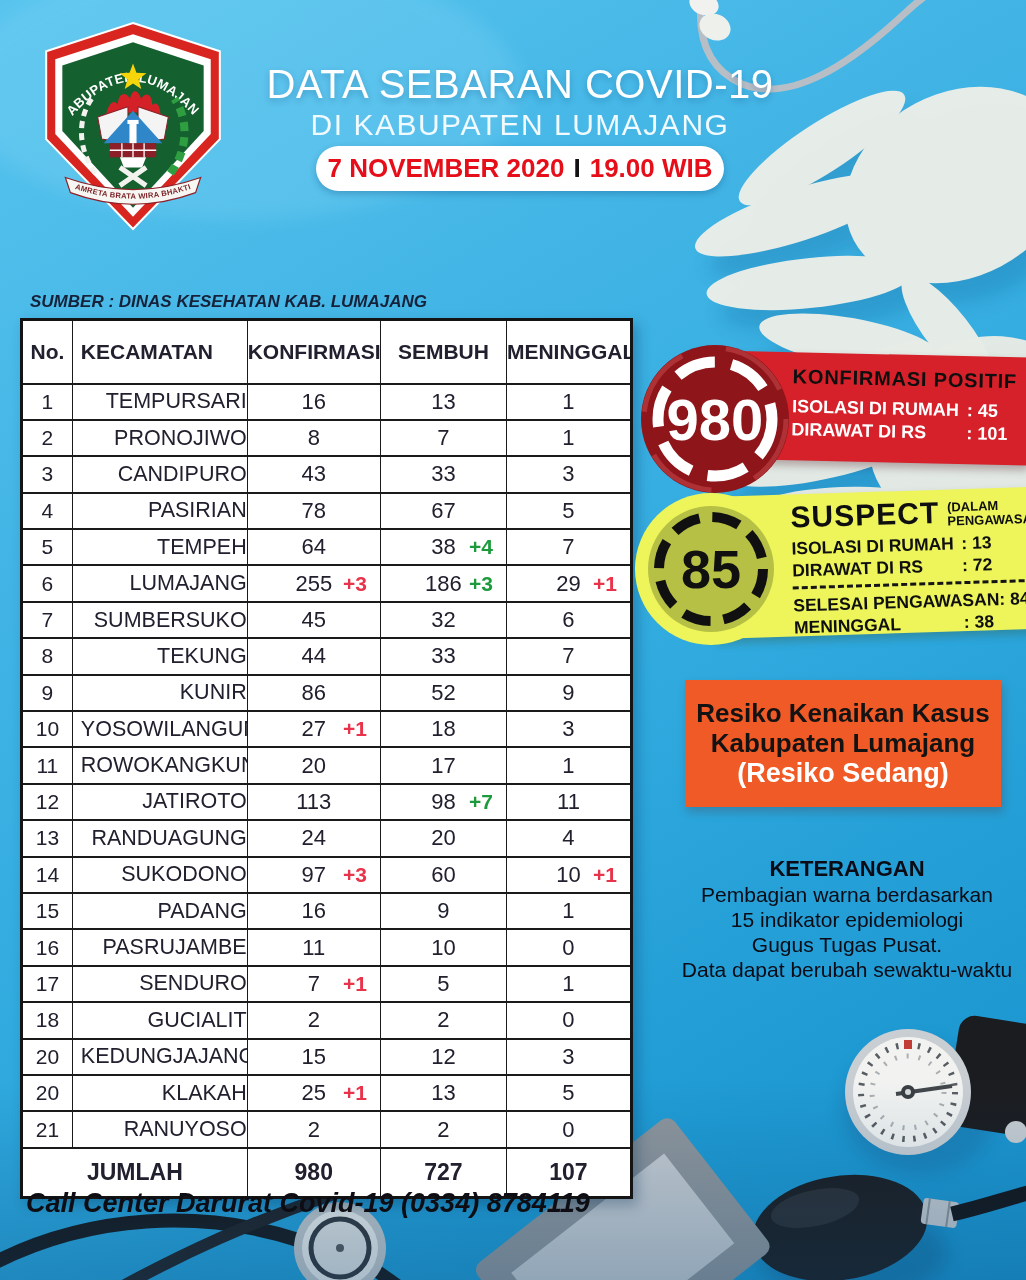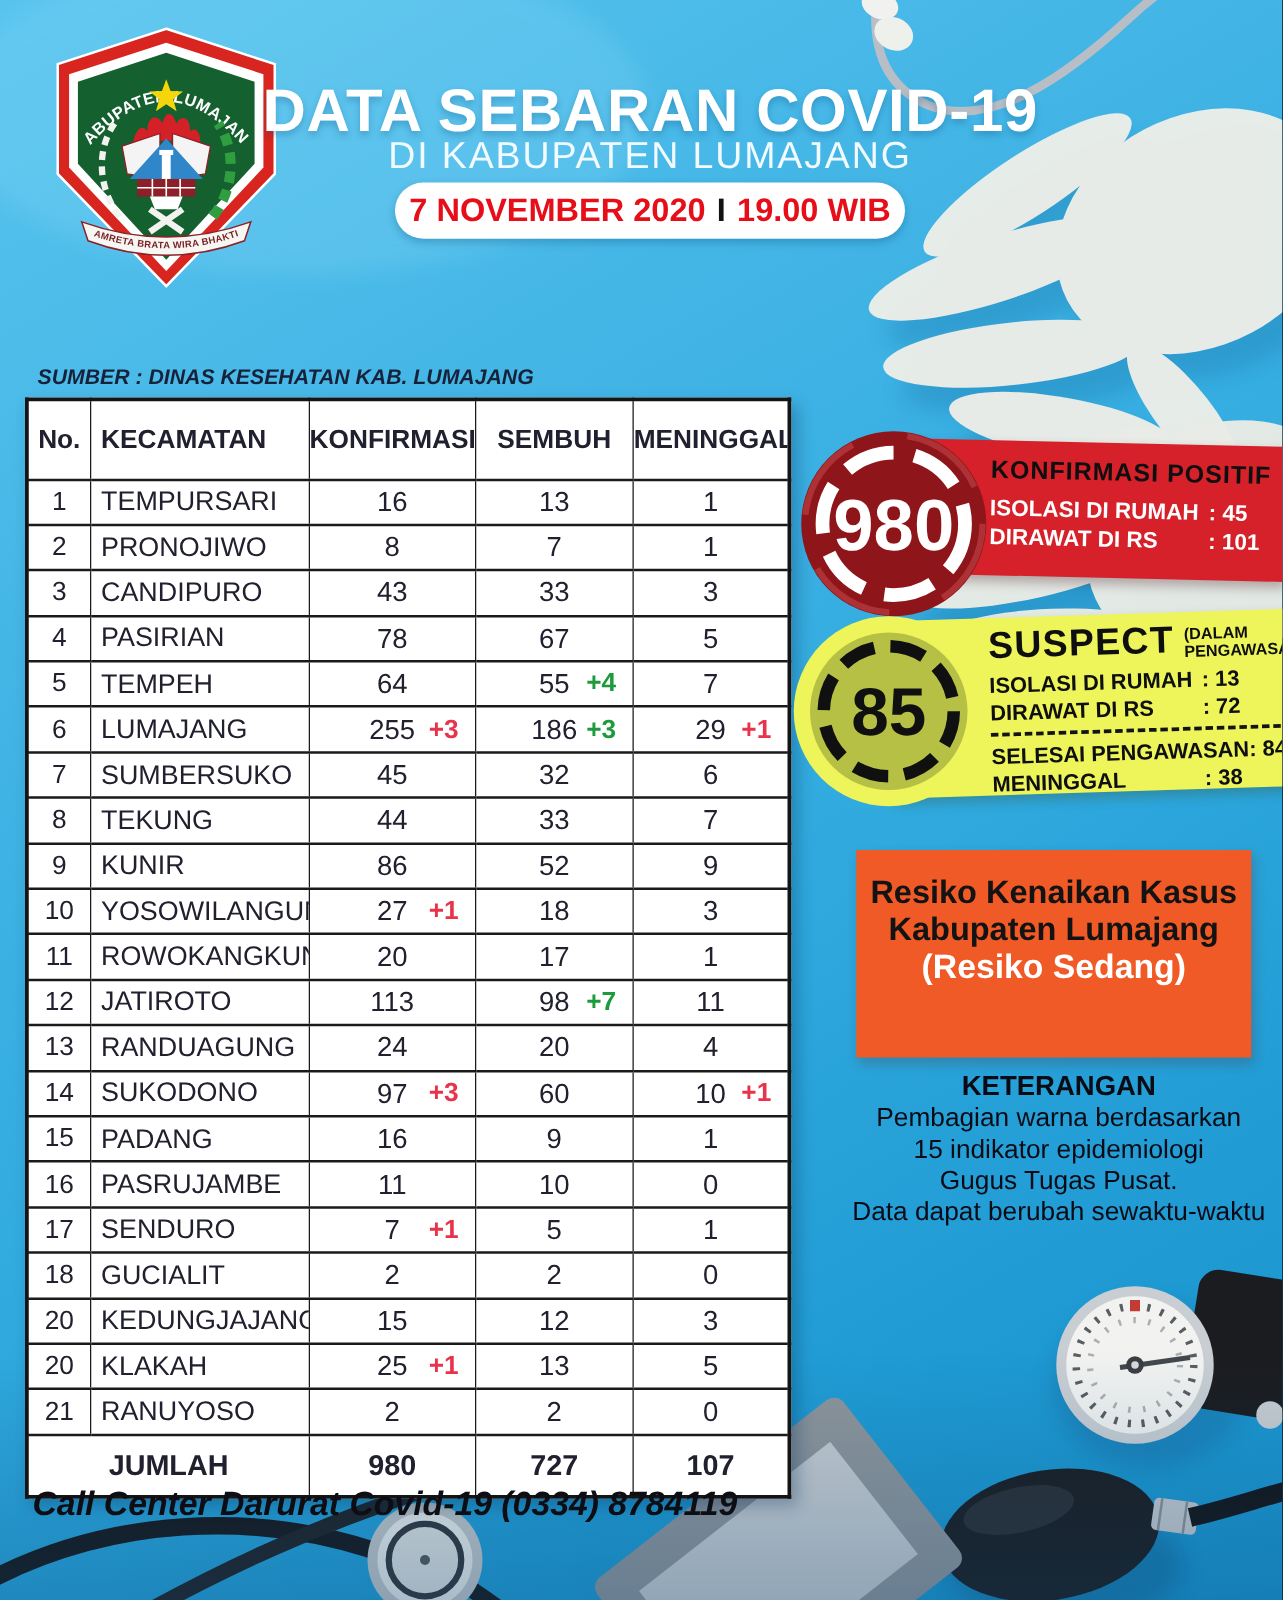--- a/index.html
+++ b/index.html
@@ -3,21 +3,21 @@
 <meta charset="utf-8">
 <style>
   html,body{margin:0;padding:0;background:#0d1620;}
   .stage{position:relative;width:1026px;height:1280px;overflow:hidden;
     font-family:"Liberation Sans",sans-serif;
     background:linear-gradient(150deg,#58c4ee 0%,#41b4e5 32%,#2fa9de 58%,#1f9ad3 82%,#1a93cd 100%);}
   .bg-svg{position:absolute;left:0;top:0;width:1026px;height:1280px;}
   .logo-svg{position:absolute;left:36px;top:20px;width:194px;height:212px;}
 
   .main-title{position:absolute;left:210px;top:62px;width:620px;text-align:center;
-    font-size:48px;font-weight:700;color:#ffffff;letter-spacing:.5px;
+    font-size:40px;font-weight:400;color:#ffffff;letter-spacing:.5px;
     text-shadow:0 3px 6px rgba(0,70,120,.28);white-space:nowrap;}
   .sub-title{position:absolute;left:210px;top:108px;width:620px;text-align:center;
     font-size:30px;font-weight:400;color:#f0faff;letter-spacing:1.5px;white-space:nowrap;}
   .date-pill{position:absolute;left:316px;top:146px;width:408px;height:45px;background:#ffffff;
     border-radius:23px;display:flex;align-items:center;justify-content:center;gap:9px;
     font-weight:800;font-size:26px;color:#e60e19;box-shadow:0 3px 7px rgba(0,60,110,.28);white-space:nowrap;}
   .date-pill .sep{color:#121212;font-weight:900;}
 
   .source-line{position:absolute;left:30px;top:292px;font-style:italic;font-weight:700;
     font-size:17px;color:#16223a;white-space:nowrap;}
@@ -27,21 +27,21 @@
   .data-table th,.data-table td{border-top:2.5px solid #1a1a1a;border-bottom:2.5px solid #1a1a1a;
     border-left:1.5px solid #1a1a1a;border-right:1.5px solid #1a1a1a;
     color:#20202e;padding:0;overflow:hidden;white-space:nowrap;}
   .data-table{border:3px solid #141414;}
   .data-table thead tr{height:64px;}
   .data-table tbody tr{height:36.4px;}
   .data-table tfoot tr{height:50px;}
   .data-table th{font-size:21px;font-weight:700;text-align:center;}
   .data-table th.kec{text-align:left;padding-left:8px;margin-left:24px;}
   .data-table td{font-size:22px;text-align:center;}
-  .data-table td.kec{text-align:left;padding-left:8px;font-size:21.5px;}
+  .data-table td.kec{text-align:right;padding-left:8px;font-size:21.5px;}
   .data-table td.cno{font-size:21px;}
   .data-table td.num{position:relative;}
   .delta{position:absolute;right:13px;top:50%;transform:translateY(-50%);
     font-weight:700;font-size:21px;}
   .delta.neg{color:#e8334a;}
   .delta.pos{color:#1d9b3c;}
   .data-table tfoot td{font-weight:700;font-size:23px;}
 
   .circle-badge{position:absolute;}
   .circle-badge.c980{left:638px;top:342px;width:154px;height:154px;}
@@ -61,21 +61,21 @@
     transform:rotate(-1.8deg);box-shadow:2px 5px 9px rgba(60,60,0,.25);
     padding:9px 8px 0 80px;box-sizing:border-box;}
   .sus-head{display:flex;align-items:flex-start;gap:8px;margin-bottom:4px;}
   .sus-title{font-size:30px;font-weight:900;color:#0f0f0f;letter-spacing:1px;line-height:28px;}
   .sus-note{font-size:13px;font-weight:800;color:#0f0f0f;line-height:14px;padding-top:2px;white-space:nowrap;}
   .banner.yellow .brow{display:flex;font-weight:800;color:#0f0f0f;font-size:17.5px;
     line-height:22px;white-space:nowrap;}
   .banner.yellow .brow .lbl{min-width:170px;flex:none;}
   .dash-divider{border-top:3.5px dashed #141414;width:232px;margin:5px 0 5px 0;}
 
-  .zone-box{position:absolute;left:685px;top:680px;width:316px;height:166px;background:#f05a26;
+  .zone-box{position:absolute;left:685px;top:680px;width:316px;height:127px;background:#f05a26;
     text-align:center;padding-top:18px;box-sizing:border-box;box-shadow:2px 5px 9px rgba(90,20,0,.22);}
   .zone-box .zl{font-size:26px;font-weight:800;color:#131313;line-height:30px;white-space:nowrap;}
   .zone-box .zone{font-size:42px;font-weight:900;color:#ffffff;line-height:48px;margin-top:3px;white-space:nowrap;}
   .zone-box .zone-sub{font-size:27px;font-weight:800;color:#ffffff;line-height:30px;white-space:nowrap;}
 
   .keterangan{position:absolute;left:668px;top:856px;width:358px;text-align:center;color:#0b0b15;}
   .ket-title{font-size:22px;font-weight:800;line-height:26px;}
   .ket-line{font-size:21px;line-height:25px;white-space:nowrap;}
 
   .call-center{position:absolute;left:26px;top:1188px;font-size:27px;font-weight:800;
@@ -265,21 +265,21 @@
           <td class="cno">4</td>
           <td class="kec">PASIRIAN</td>
           <td class="num"><span class="val">78</span></td>
           <td class="num"><span class="val">67</span></td>
           <td class="num"><span class="val">5</span></td>
         </tr>
         <tr>
           <td class="cno">5</td>
           <td class="kec">TEMPEH</td>
           <td class="num"><span class="val">64</span></td>
-          <td class="num"><span class="val">55</span><span class="delta pos">+4</span></td>
+          <td class="num"><span class="val">38</span><span class="delta pos">+4</span></td>
           <td class="num"><span class="val">7</span></td>
         </tr>
         <tr>
           <td class="cno">6</td>
           <td class="kec">LUMAJANG</td>
           <td class="num"><span class="val">255</span><span class="delta neg">+3</span></td>
           <td class="num"><span class="val">186</span><span class="delta pos">+3</span></td>
           <td class="num"><span class="val">29</span><span class="delta neg">+1</span></td>
         </tr>
         <tr>

